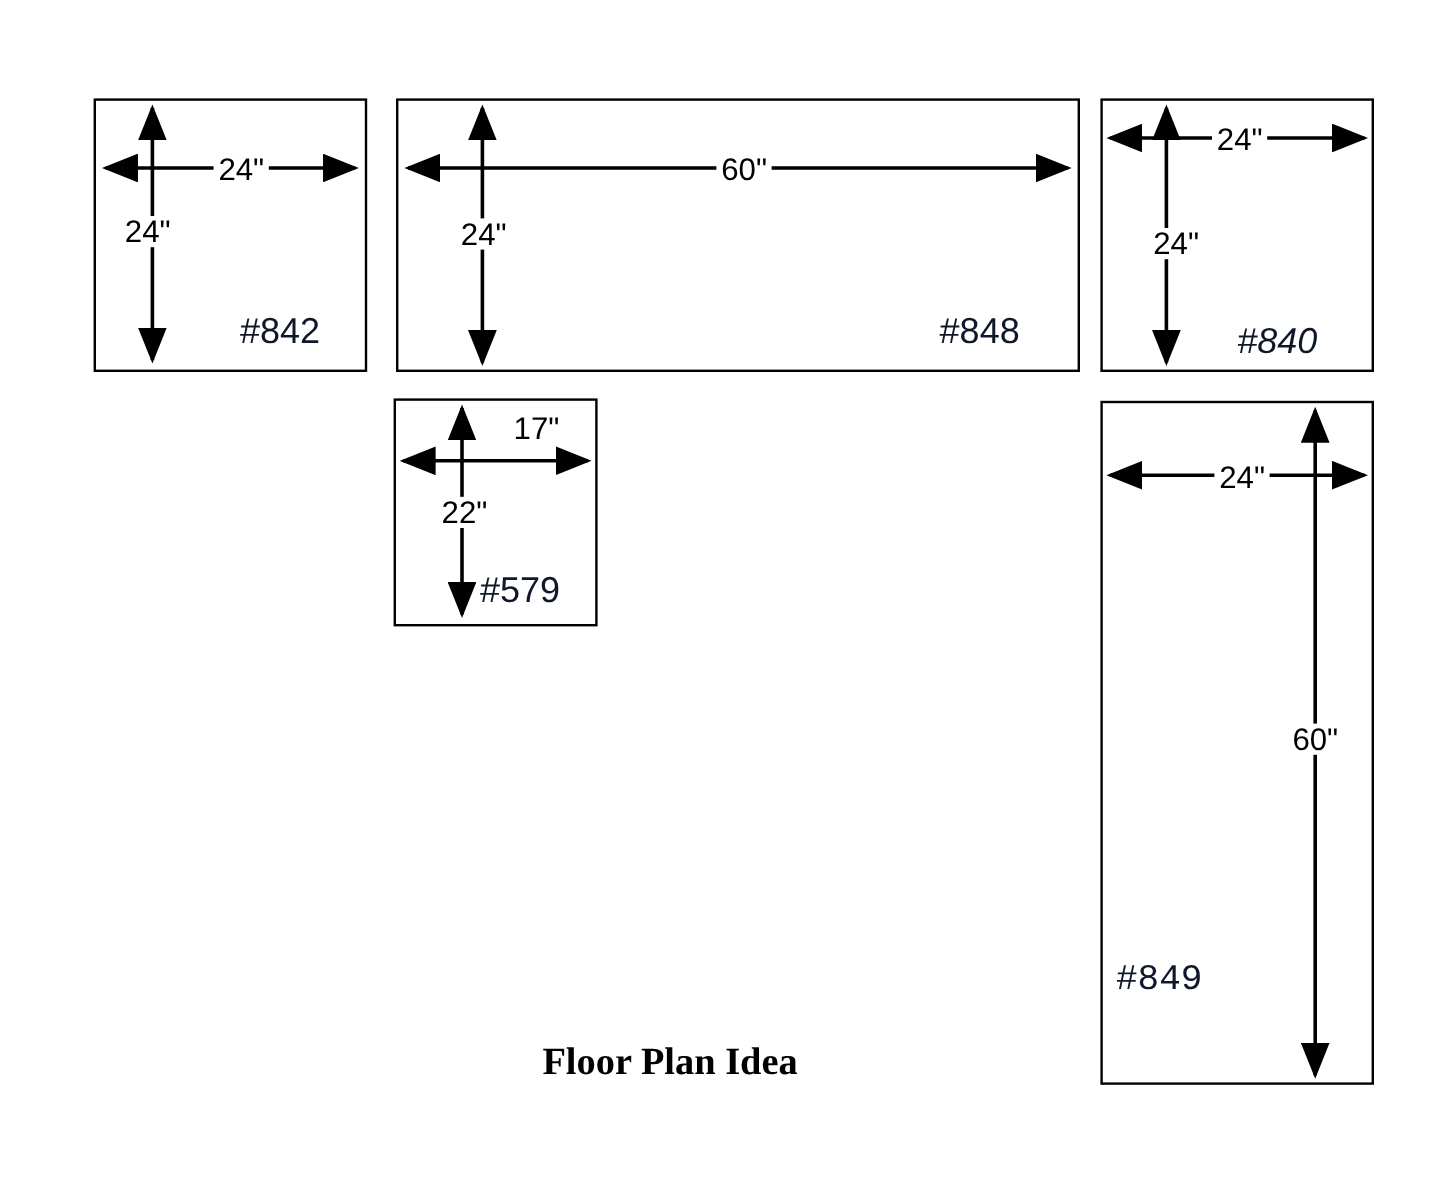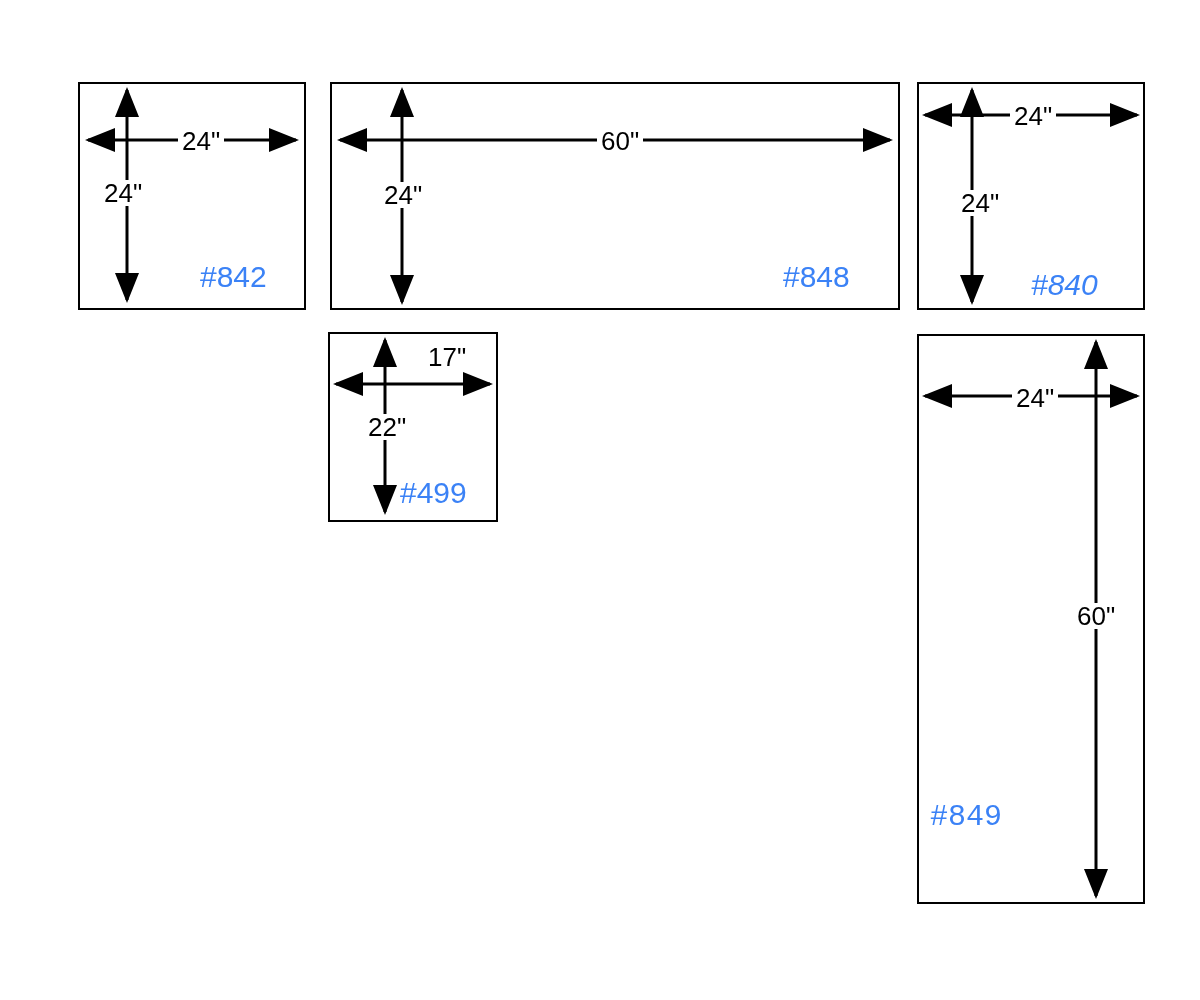--- a/index.html
+++ b/index.html
@@ -21,21 +21,21 @@
   .piece {
     position: absolute;
     box-sizing: border-box;
     border: 2px solid #000000;
     background: #ffffff;
   }
   .label {
     position: absolute;
     font-family: "Liberation Sans", sans-serif;
     font-size: 30px;
-    color: #3b82f6;
+    color: #0f172a;
     white-space: nowrap;
     line-height: 1;
   }
   .dim-text {
     position: absolute;
     font-family: "Liberation Sans", sans-serif;
     font-size: 26px;
     color: #000000;
     white-space: nowrap;
     line-height: 1;
@@ -101,17 +101,18 @@
 
   <div class="dim-text" id="vdim-842" style="left: 100px; top: 180px;">24"</div>
   <div class="dim-text" id="vdim-848" style="left: 380px; top: 182px;">24"</div>
   <div class="dim-text" id="vdim-840" style="left: 957px; top: 190px;">24"</div>
   <div class="dim-text" id="vdim-844" style="left: 364px; top: 414px;">22"</div>
   <div class="dim-text" id="vdim-849" style="left: 1073px; top: 603px;">60"</div>
 
   <div class="label" id="label-842" style="left: 200px; top: 262px;">#842</div>
   <div class="label" id="label-848" style="left: 783px; top: 262px;">#848</div>
   <div class="label" id="label-840" style="left: 1031px; top: 270px; font-style: italic;">#840</div>
-  <div class="label" id="label-844" style="left: 400px; top: 478px;">#499</div>
+  <div class="label" id="label-844" style="left: 400px; top: 478px;">#579</div>
   <div class="label" id="label-849" style="left: 930px; top: 802px; font-family: Liberation Mono, monospace;">#849</div>
 
+  <div class="title" id="diagram-title" style="left: 452px; top: 866px;">Floor Plan Idea</div>
 
 </div>
 
 </body></html>

